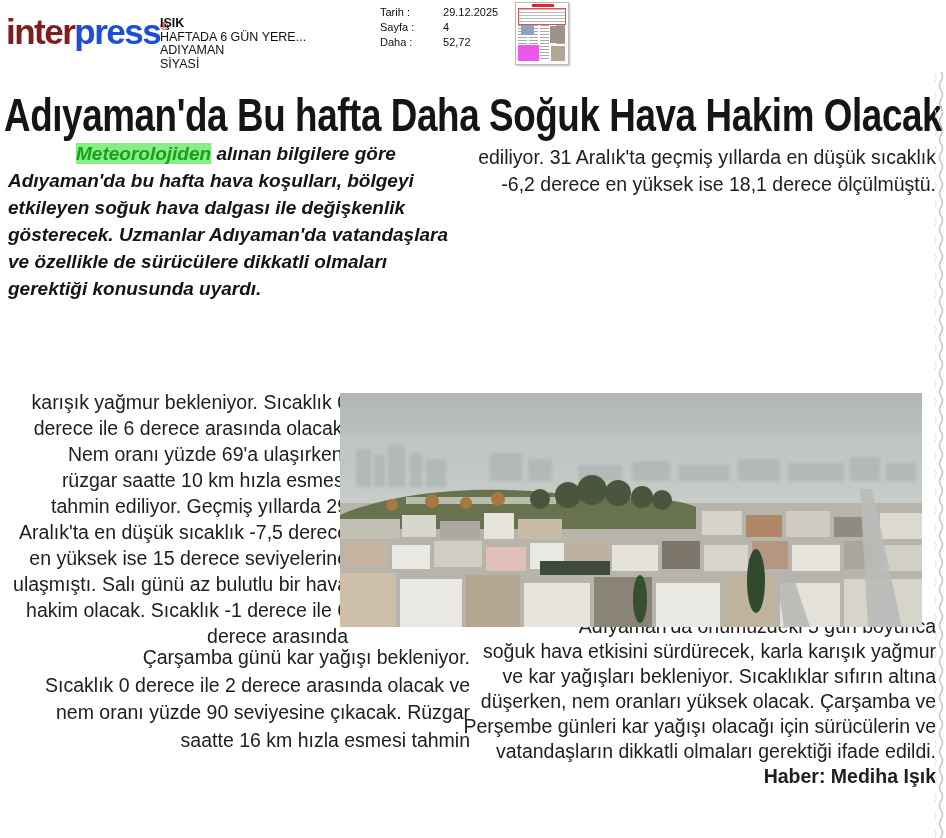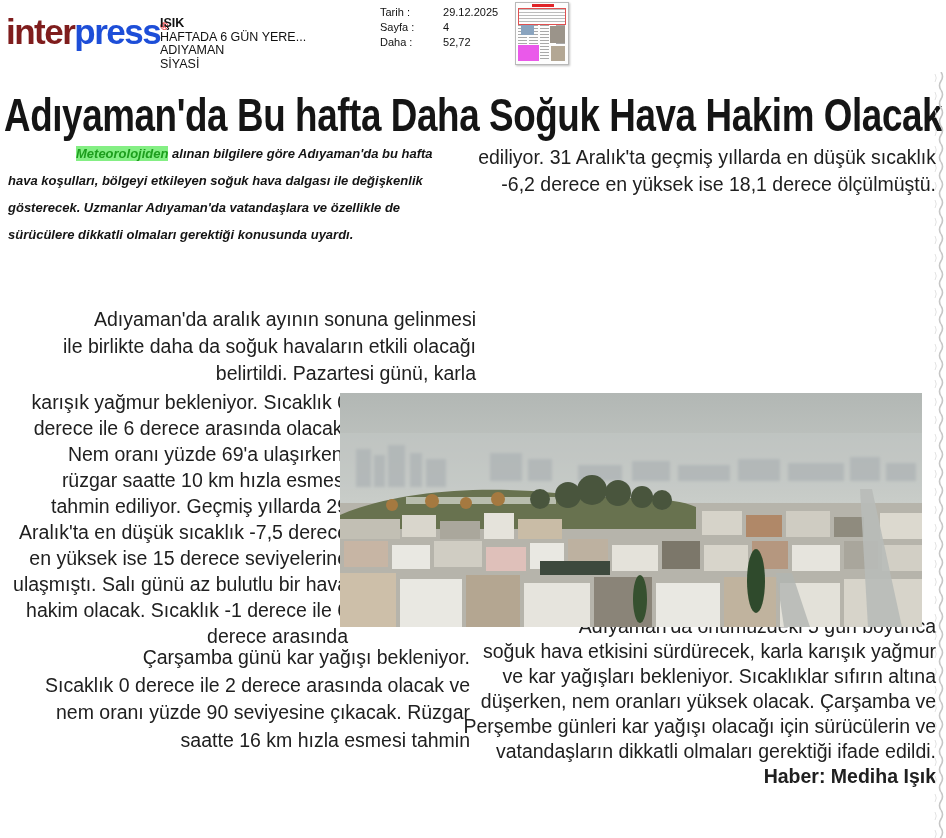--- a/index.html
+++ b/index.html
@@ -33,21 +33,21 @@
   .thumb .ad{position:absolute;left:2px;top:42px;width:21px;height:16px;background:#ea59ea;}
   .thumb .ph-br{position:absolute;left:35px;top:43px;width:14px;height:15px;background:#b3a794;}
 
   
   .headline{position:absolute;left:4px;top:90px;font-size:46px;font-weight:800;
             line-height:50px;white-space:nowrap;color:#151515;letter-spacing:-.5px;
             transform:scaleX(.80);transform-origin:0 0;}
 
   
   .intro{position:absolute;left:8px;top:140px;width:452px;
-         font-weight:bold;font-style:italic;font-size:13px;line-height:27px;color:#141414;}
+         font-weight:bold;font-style:italic;font-size:19px;line-height:27px;color:#141414;}
   .intro p{margin:0;text-indent:68px;}
   .hl{background:#84ef84;color:#1d9e1d;}
 
   .body-txt{font-size:19.5px;color:#202020;text-align:right;}
   .body-txt p{margin:0;}
   .ind{text-indent:70px;}
 
   .colA{position:absolute;left:8px;top:306px;width:468px;line-height:27px;}
   .colB{position:absolute;left:8px;top:389px;width:340px;line-height:26px;}
   .colC{position:absolute;left:8px;top:644px;width:462px;line-height:27.5px;}
@@ -106,23 +106,20 @@
     <div class="ad"></div>
     <div class="ph-br"></div>
   </div>
 
   <div class="headline">Adıyaman'da Bu hafta Daha Soğuk Hava Hakim Olacak</div>
 
   <div class="intro">
     <p><span class="hl">Meteorolojiden</span><span> alınan bilgilere göre Adıyaman'da bu hafta hava koşulları, bölgeyi etkileyen soğuk hava dalgası ile değişkenlik gösterecek. Uzmanlar Adıyaman'da vatandaşlara ve özellikle de sürücülere dikkatli olmaları gerektiği konusunda uyardı.</span></p>
   </div>
 
-  <div class="body-txt colA">
-    <p class="ind">Adıyaman'da aralık ayının sonuna gelinmesi ile birlikte daha da soğuk havaların etkili olacağı belirtildi. Pazartesi günü, karla</p>
-  </div>
   <div class="body-txt colB">
     <p>karışık yağmur bekleniyor. Sıcaklık 0 derece ile 6 derece arasında olacak. Nem oranı yüzde 69'a ulaşırken, rüzgar saatte 10 km hızla esmesi tahmin ediliyor. Geçmiş yıllarda 29 Aralık'ta en düşük sıcaklık -7,5 derece en yüksek ise 15 derece seviyelerine ulaşmıştı. Salı günü az bulutlu bir hava hakim olacak. Sıcaklık -1 derece ile 6 derece arasında</p>
   </div>
   <div class="body-txt colC">
     <p class="ind">Çarşamba günü kar yağışı bekleniyor. Sıcaklık 0 derece ile 2 derece arasında olacak ve nem oranı yüzde 90 seviyesine çıkacak. Rüzgar saatte 16 km hızla esmesi tahmin</p>
   </div>
 
   <div class="body-txt colR1">
     <p>ediliyor. 31 Aralık'ta geçmiş yıllarda en düşük sıcaklık -6,2 derece en yüksek ise 18,1 derece ölçülmüştü.</p>
   </div>

